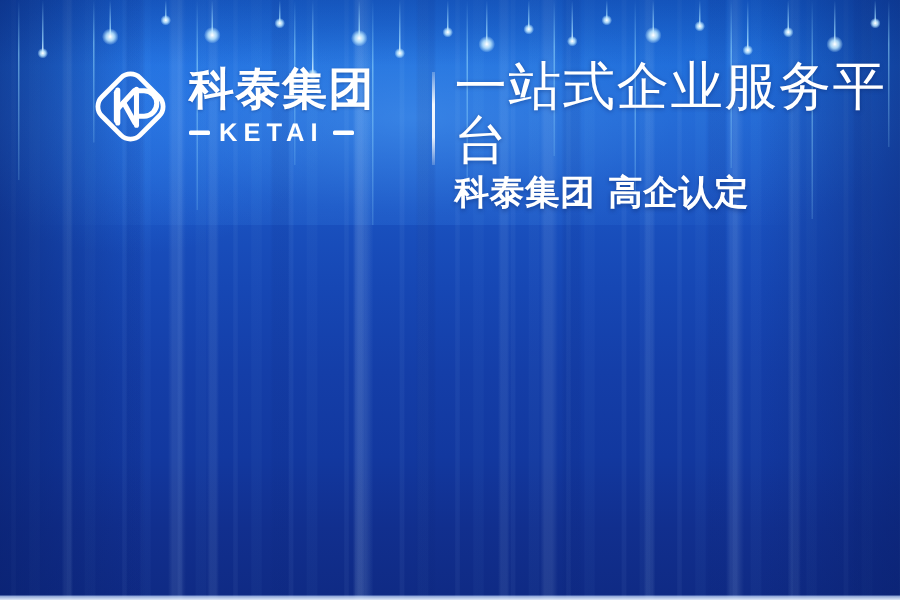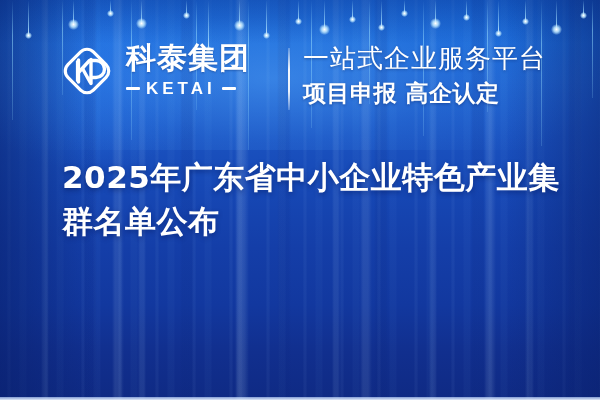--- a/index.html
+++ b/index.html
@@ -126,41 +126,41 @@
 
   .logo-mark{
     width:58px;height:58px;position:relative;flex:0 0 auto;
   }
   .logo-mark svg{display:block;}
 
   .logo-words{margin-left:10px;}
   .logo-cn{
     color:#ffffff;font-size:30px;line-height:30px;font-weight:bold;
     letter-spacing:1px;
-    font-family:Liberation Mono, monospace;
+    font-family:Liberation Serif, serif;
     text-shadow:0 1px 2px rgba(0,30,90,.35);
   }
   .logo-en-row{display:flex;align-items:center;margin-top:5px;}
   .logo-dash{height:3px;background:#fff;border-radius:1px;}
   .logo-dash.l{width:14px;margin-right:6px;}
   .logo-dash.r{width:14px;margin-left:6px;}
   .logo-en{
     color:#fff;font-size:17px;line-height:17px;font-weight:bold;letter-spacing:4px;
     font-family:"Liberation Sans",sans-serif;
     text-align:right;
   }
 
   .divider{
     position:absolute;left:288px;top:8px;width:2px;height:62px;
     background:linear-gradient(180deg, rgba(255,255,255,.25), rgba(255,255,255,.95) 35%, rgba(255,255,255,.9) 70%, rgba(255,255,255,.2));
   }
 
   .slogan{position:absolute;left:303px;top:0px;}
   .slogan-main{
-    color:#ffffff;font-size:26px;line-height:36px;letter-spacing:1px;
+    color:#ffffff;font-size:35px;line-height:36px;letter-spacing:1px;
     font-family:"DejaVu Sans","Liberation Sans",sans-serif;
     text-shadow:0 1px 3px rgba(0,25,85,.40);
   }
   .slogan-sub{
     color:#ffffff;font-size:23px;line-height:30px;letter-spacing:.5px;margin-top:2px;
     font-family:"DejaVu Serif","Liberation Serif",serif;
     font-weight:bold;
     text-shadow:0 1px 3px rgba(0,25,85,.40);
   }
 
@@ -309,20 +309,19 @@
           <span class="logo-en">KETAI</span>
           <span class="logo-dash r"></span>
         </div>
       </div>
     </div>
 
     <div class="divider"></div>
 
     <div class="slogan">
       <div class="slogan-main">一站式企业服务平台</div>
-      <div class="slogan-sub">项目申报 高企认定</div>
+      <div class="slogan-sub">科泰集团 高企认定</div>
     </div>
   </div>
 
-  <div class="headline">2025年广东省中小企业特色产业集群名单公布</div>
 
   <div class="bg-botline"></div>
 </div>
 
 </body></html>

